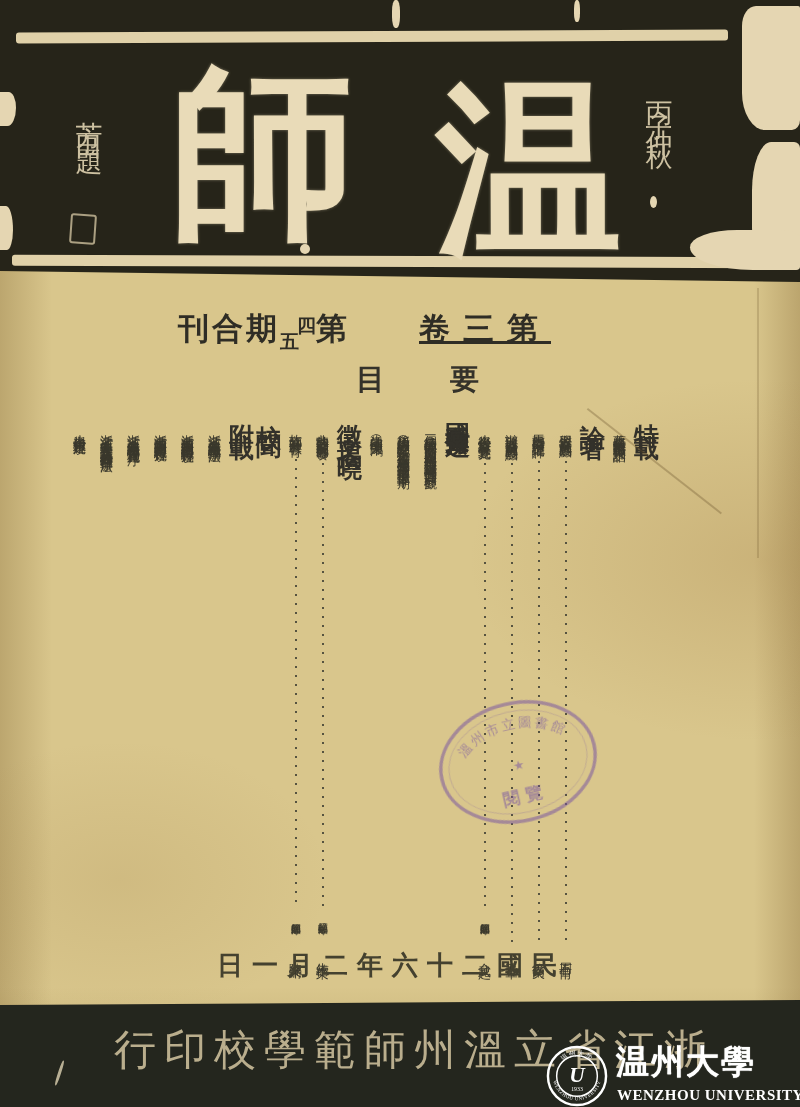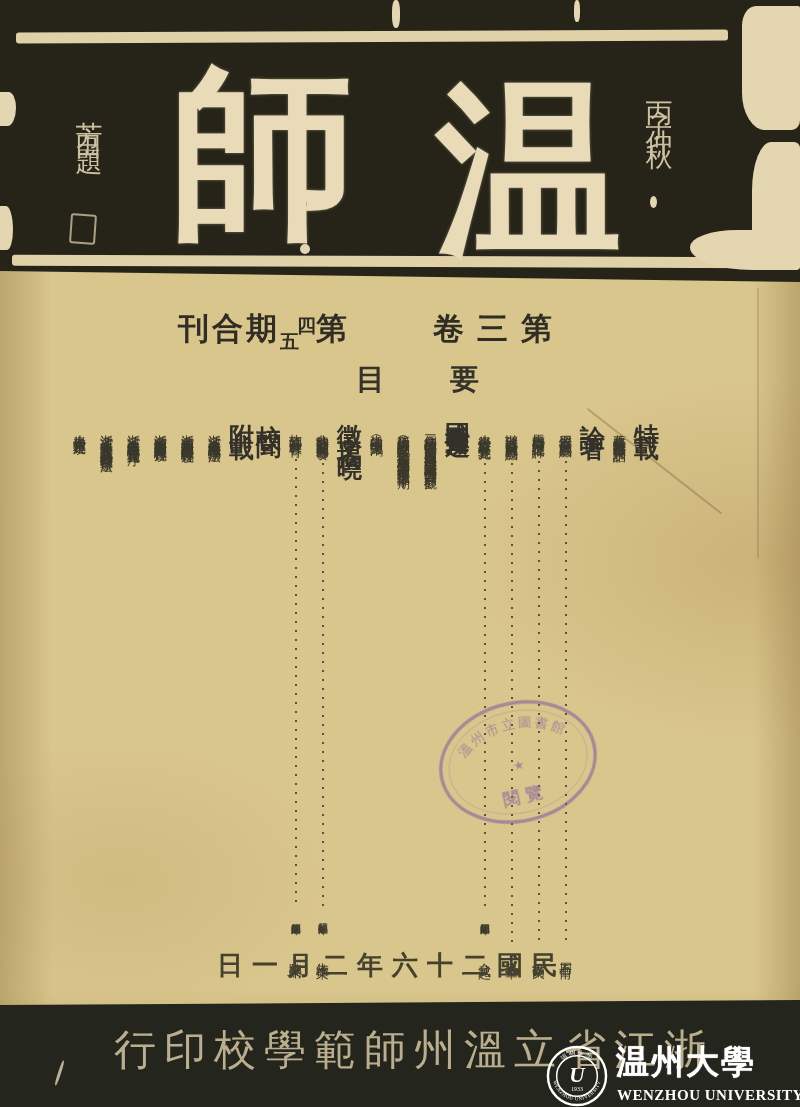--- a/index.html
+++ b/index.html
@@ -37,21 +37,21 @@
   .p4{left:0;top:92px;width:16px;height:34px;border-radius:0 60% 70% 0;}
   .p5{left:0;top:206px;width:13px;height:44px;border-radius:0 70% 60% 0;}
   .p6{left:392px;top:0;width:8px;height:28px;border-radius:40%;}
   .p7{left:574px;top:0;width:6px;height:22px;border-radius:40%;}
   .p8{left:300px;top:244px;width:10px;height:10px;border-radius:50%;}
   .p9{left:650px;top:196px;width:7px;height:12px;border-radius:50%;}
   
   .issue-line{position:absolute;top:308px;left:0;width:665px;height:46px;color:#2f2d25;}
   .issue-part{position:absolute;font-size:31px;font-weight:bold;white-space:nowrap;}
   .issue-left{left:178px;letter-spacing:3px;}
-  .issue-right{left:433px;letter-spacing:13px;}
+  .issue-right{left:419px;letter-spacing:13px;text-decoration:underline;}
   .sm{font-size:19px;font-weight:bold;position:relative;letter-spacing:0;}
   .sm-low{top:9px;}
   .sm-high{top:-7px;margin-left:-2px;}
   .contents-line{position:absolute;top:360px;left:0;width:800px;color:#34322a;}
   .contents-char{position:absolute;font-size:29px;font-weight:bold;}
   .c-left{left:356px;}
   .c-right{left:450px;}
   
   .toc{position:absolute;top:400px;right:140px;width:600px;height:558px;
        writing-mode:vertical-rl;color:#3a382c;}

